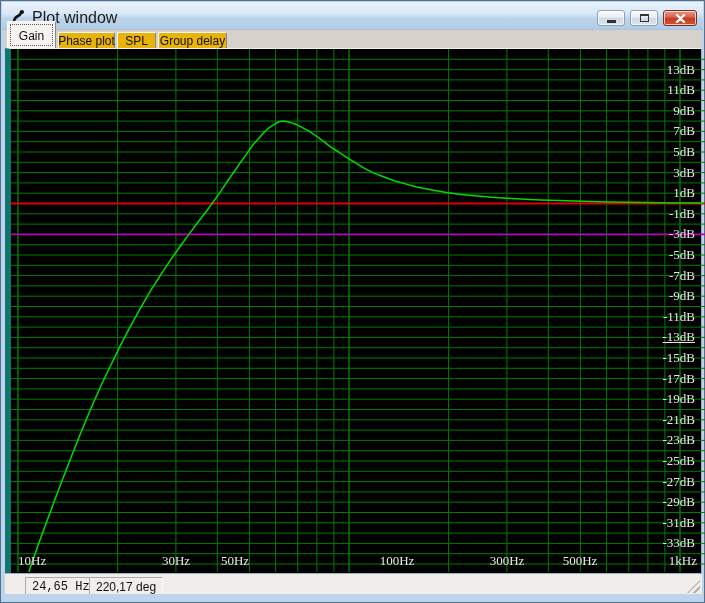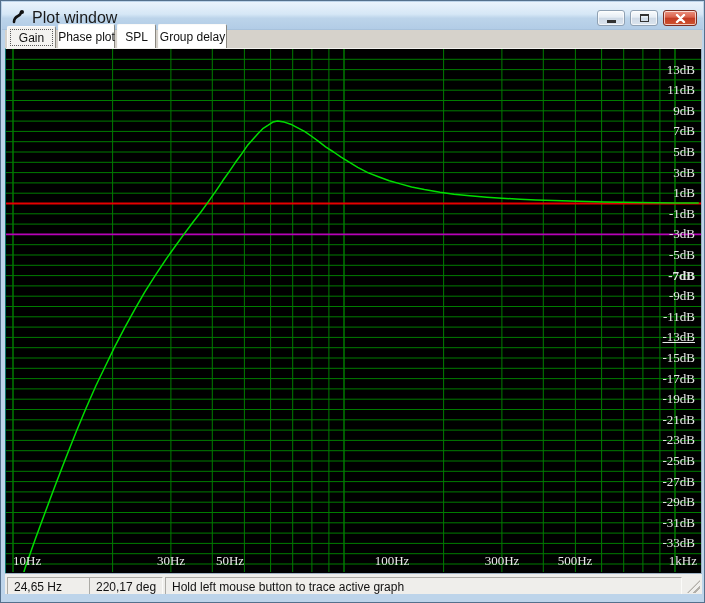--- a/index.html
+++ b/index.html
@@ -19,40 +19,40 @@
     display:flex;align-items:center;justify-content:center;box-shadow:inset 0 0 0 1px #ffffffaa;}
   .cap-btn.close{width:34px;border:1px solid #7e2c20;
     background:linear-gradient(#eb9382,#d9614b 45%,#c23a24 50%,#cf5430);}
   .min-glyph{width:9px;height:3px;background:#333;margin-top:6px;}
   .max-glyph{width:9px;height:8px;border:1px solid #333;border-top:2px solid #333;background:transparent;}
   
   .client{position:absolute;left:4px;top:29px;width:697px;height:566px;background:#d6d2cb;}
   
   .tabstrip{position:absolute;left:0;top:0;width:100%;height:18px;display:flex;
     align-items:flex-end;padding-left:2px;}
-  .tab{height:24px;margin-right:2px;padding:1px 6px 0 6px;font-size:12px;color:#111;
-    background:#ffffff;border:1px solid #8a877f;border-bottom:none;
+  .tab{height:16px;margin-right:2px;padding:1px 6px 0 6px;font-size:12px;color:#111;
+    background:#eab308;border:1px solid #8a877f;border-bottom:none;
     border-top-color:#fbfaf8;border-left-color:#fbfaf8;
     border-radius:2px 2px 0 0;display:flex;align-items:center;justify-content:center;}
-  .tab.active{height:22px;background:#f4f3f0;position:relative;z-index:3;}
+  .tab.active{height:27px;background:#f4f3f0;position:relative;z-index:3;}
   .tab.active .focus{position:absolute;inset:2px;border:1px dotted #5a5a5a;}
   .tab-label{white-space:nowrap;position:relative;z-index:1;}
   
   .plot{position:absolute;left:0;top:18px;width:697px;height:525px;background:#000;
-    border-top:1px solid #f2f1ee;border-left:1px solid #0f766e;border-right:1px solid #9db0c3;}
+    border-top:1px solid #f2f1ee;border-left:6px solid #0f766e;border-right:1px solid #9db0c3;}
   .plot svg{position:absolute;left:0;top:0;}
   .axis-label{position:absolute;color:#e8e8e8;font-family:"Liberation Serif",serif;
     font-size:13px;line-height:13px;white-space:nowrap;z-index:5;}
   
   .statusbar{position:absolute;left:0;top:543px;width:697px;height:23px;
     background:#efeeeb;border-top:1px solid #9fb2c5;padding-top:2px;}
   .panel{position:absolute;top:3px;height:18px;font-size:12px;color:#111;
     background:#efeeeb;border:1px solid;border-color:#abaaa5 #fbfbf9 #fbfbf9 #abaaa5;
     padding:2px 6px 0 6px;white-space:nowrap;overflow:hidden;}
-  .p1{left:2px;width:88px;}
+  .p1{left:20px;width:88px;font-family:Liberation Mono, monospace;}
   .p2{left:84px;width:74px;}
   .p3{left:160px;right:20px;}
   .grip{position:absolute;right:2px;bottom:3px;width:13px;height:13px;
     background:repeating-linear-gradient(135deg,transparent 0 3px,#b3b0aa 3px 5px);
     clip-path:polygon(100% 0,100% 100%,0 100%);}
   
   .bottom-frame{position:absolute;left:1px;right:1px;bottom:1px;height:7px;background:#bdd4ea;}
 </style>
 </head>
 <body>
@@ -176,21 +176,21 @@
     <span class="axis-label" style="right: 6px; top: 14px;">13dB</span>
         <span class="axis-label" style="right: 6px; top: 34px;">11dB</span>
         <span class="axis-label" style="right: 6px; top: 55px;">9dB</span>
         <span class="axis-label" style="right: 6px; top: 75px;">7dB</span>
         <span class="axis-label" style="right: 6px; top: 96px;">5dB</span>
         <span class="axis-label" style="right: 6px; top: 117px;">3dB</span>
         <span class="axis-label" style="right: 6px; top: 137px;">1dB</span>
         <span class="axis-label" style="right: 6px; top: 158px;">-1dB</span>
         <span class="axis-label" style="right: 6px; top: 178px;">-3dB</span>
         <span class="axis-label" style="right: 6px; top: 199px;">-5dB</span>
-        <span class="axis-label" style="right: 6px; top: 220px; font-weight: bold;">-7dB</span>
+        <span class="axis-label" style="right: 6px; top: 220px;">-7dB</span>
         <span class="axis-label" style="right: 6px; top: 240px;">-9dB</span>
         <span class="axis-label" style="right: 6px; top: 261px;">-11dB</span>
         <span class="axis-label" style="right: 6px; top: 281px; text-decoration: underline;">-13dB</span>
         <span class="axis-label" style="right: 6px; top: 302px;">-15dB</span>
         <span class="axis-label" style="right: 6px; top: 323px;">-17dB</span>
         <span class="axis-label" style="right: 6px; top: 343px;">-19dB</span>
         <span class="axis-label" style="right: 6px; top: 364px;">-21dB</span>
         <span class="axis-label" style="right: 6px; top: 384px;">-23dB</span>
         <span class="axis-label" style="right: 6px; top: 405px;">-25dB</span>
         <span class="axis-label" style="right: 6px; top: 426px;">-27dB</span>
@@ -202,19 +202,18 @@
         <span class="axis-label" style="top: 505px; left: 224px; transform: translateX(-50%);">50Hz</span>
         <span class="axis-label" style="top: 505px; left: 338px; transform: translateX(-50%); margin-left: 48px;">100Hz</span>
         <span class="axis-label" style="top: 505px; left: 496px; transform: translateX(-50%);">300Hz</span>
         <span class="axis-label" style="top: 505px; left: 569px; transform: translateX(-50%);">500Hz</span>
         <span class="axis-label" style="top: 505px; right: 4px;">1kHz</span>
       </div>
 
     <div class="statusbar">
       <div class="panel p1">24,65 Hz</div>
       <div class="panel p2">220,17 deg</div>
-      <div class="panel p3">Hold left mouse button to trace active graph</div>
       <div class="grip"></div>
     </div>
   </div>
 
   <div class="bottom-frame"></div>
 </div>
 
 </body></html>

